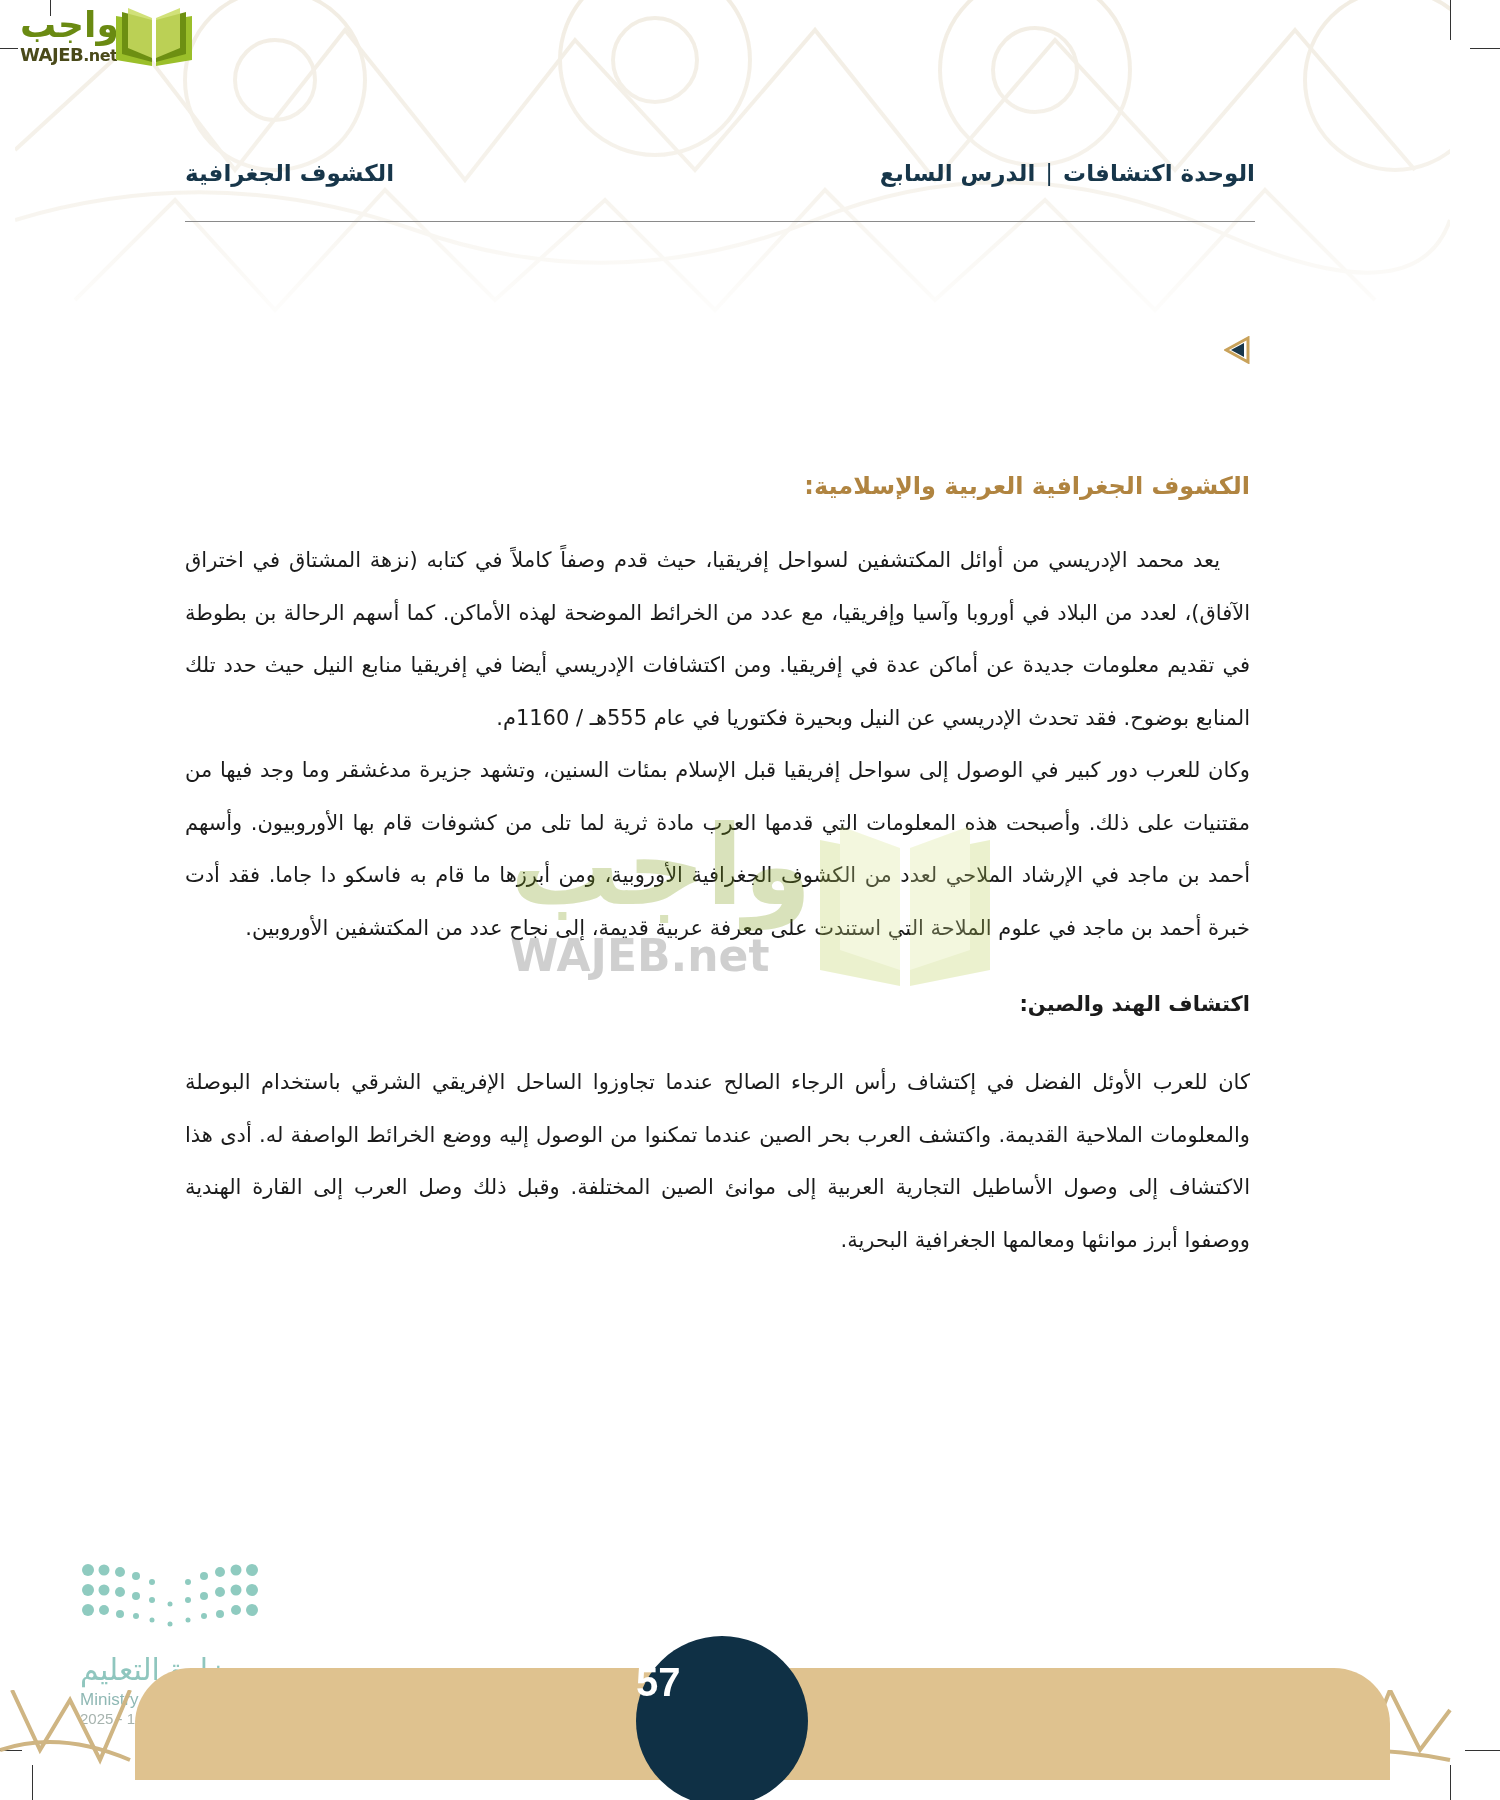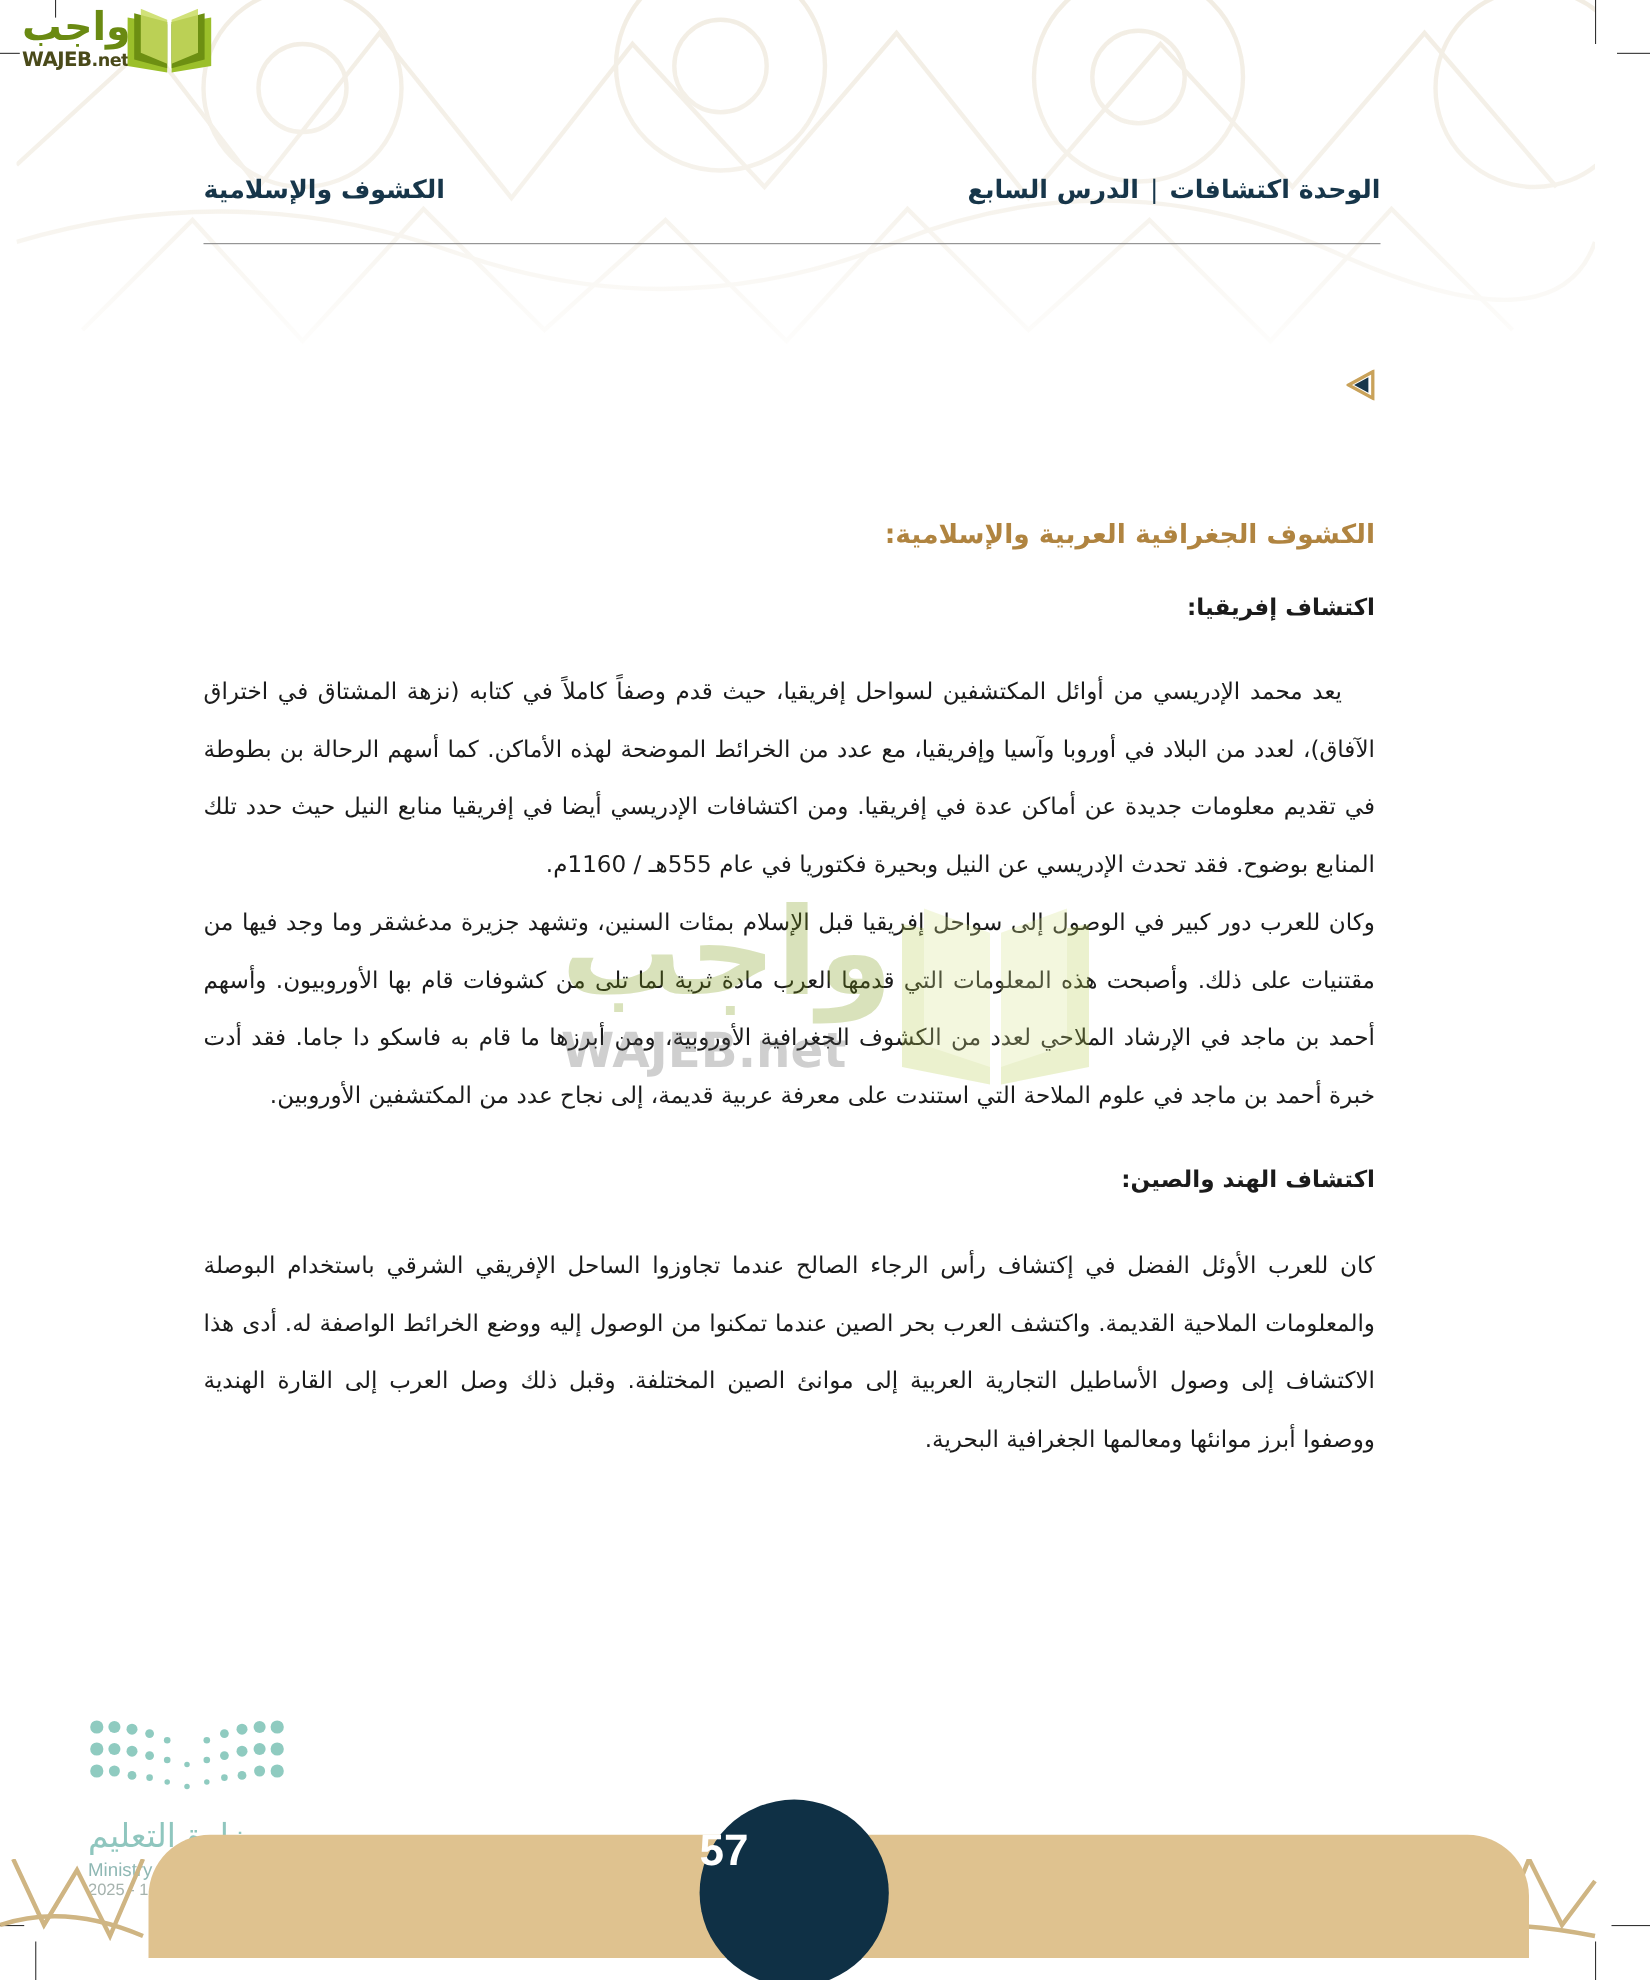--- a/index.html
+++ b/index.html
@@ -102,35 +102,34 @@
     <path d="M74,4 L44,12 L44,54 L74,46 Z" fill="#6d8f12"></path>
     <path d="M16,0 L40,10 L40,50 L16,40 Z" fill="#c9dc62" opacity="0.85"></path>
     <path d="M68,0 L44,10 L44,50 L68,40 Z" fill="#c9dc62" opacity="0.85"></path>
   </svg>
 </div>
 
 <div class="header">
   <div class="header-right">
     <span>الوحدة اكتشافات</span><span class="sep">|</span><span>الدرس السابع</span>
   </div>
-  <div class="header-left">الكشوف والإسلامية</div>
+  <div class="header-left">الكشوف الجغرافية</div>
 </div>
 <div class="header-rule"></div>
 
 <div class="content">
   <h1 class="h-main">
     <svg class="tri-icon" viewBox="0 0 26 28">
       <path d="M24,2 L2,14 L24,26 Z" fill="none" stroke="#c9a25a" stroke-width="3"></path>
       <path d="M20,7 L7,14 L20,21 Z" fill="#17364a"></path>
     </svg>
   </h1>
 
   <div class="h-sub">الكشوف الجغرافية العربية والإسلامية:</div>
 
-  <div class="h-topic">اكتشاف إفريقيا:</div>
   <p class="para first indent">يعد محمد الإدريسي من أوائل المكتشفين لسواحل إفريقيا، حيث قدم وصفاً كاملاً في كتابه (نزهة المشتاق في اختراق الآفاق)، لعدد من البلاد في أوروبا وآسيا وإفريقيا، مع عدد من الخرائط الموضحة لهذه الأماكن. كما أسهم الرحالة بن بطوطة في تقديم معلومات جديدة عن أماكن عدة في إفريقيا. ومن اكتشافات الإدريسي أيضا في إفريقيا منابع النيل حيث حدد تلك المنابع بوضوح. فقد تحدث الإدريسي عن النيل وبحيرة فكتوريا في عام 555هـ / 1160م.</p>
   <p class="para para-gap">وكان للعرب دور كبير في الوصول إلى سواحل إفريقيا قبل الإسلام بمئات السنين، وتشهد جزيرة مدغشقر وما وجد فيها من مقتنيات على ذلك. وأصبحت هذه المعلومات التي قدمها العرب مادة ثرية لما تلى من كشوفات قام بها الأوروبيون. وأسهم أحمد بن ماجد في الإرشاد الملاحي لعدد من الكشوف الجغرافية الأوروبية، ومن أبرزها ما قام به فاسكو دا جاما. فقد أدت خبرة أحمد بن ماجد في علوم الملاحة التي استندت على معرفة عربية قديمة، إلى نجاح عدد من المكتشفين الأوروبين.</p>
 
   <div class="h-topic h-topic2">اكتشاف الهند والصين:</div>
   <p class="para para2">كان للعرب الأوئل الفضل في إكتشاف رأس الرجاء الصالح عندما تجاوزوا الساحل الإفريقي الشرقي باستخدام البوصلة والمعلومات الملاحية القديمة. واكتشف العرب بحر الصين عندما تمكنوا من الوصول إليه ووضع الخرائط الواصفة له. أدى هذا الاكتشاف إلى وصول الأساطيل التجارية العربية إلى موانئ الصين المختلفة. وقبل ذلك وصل العرب إلى القارة الهندية ووصفوا أبرز موانئها ومعالمها الجغرافية البحرية.</p>
 </div>
 
 <div class="watermark">
   <div class="wm-ar">واجب</div>
   <div class="wm-en">WAJEB.net</div>

